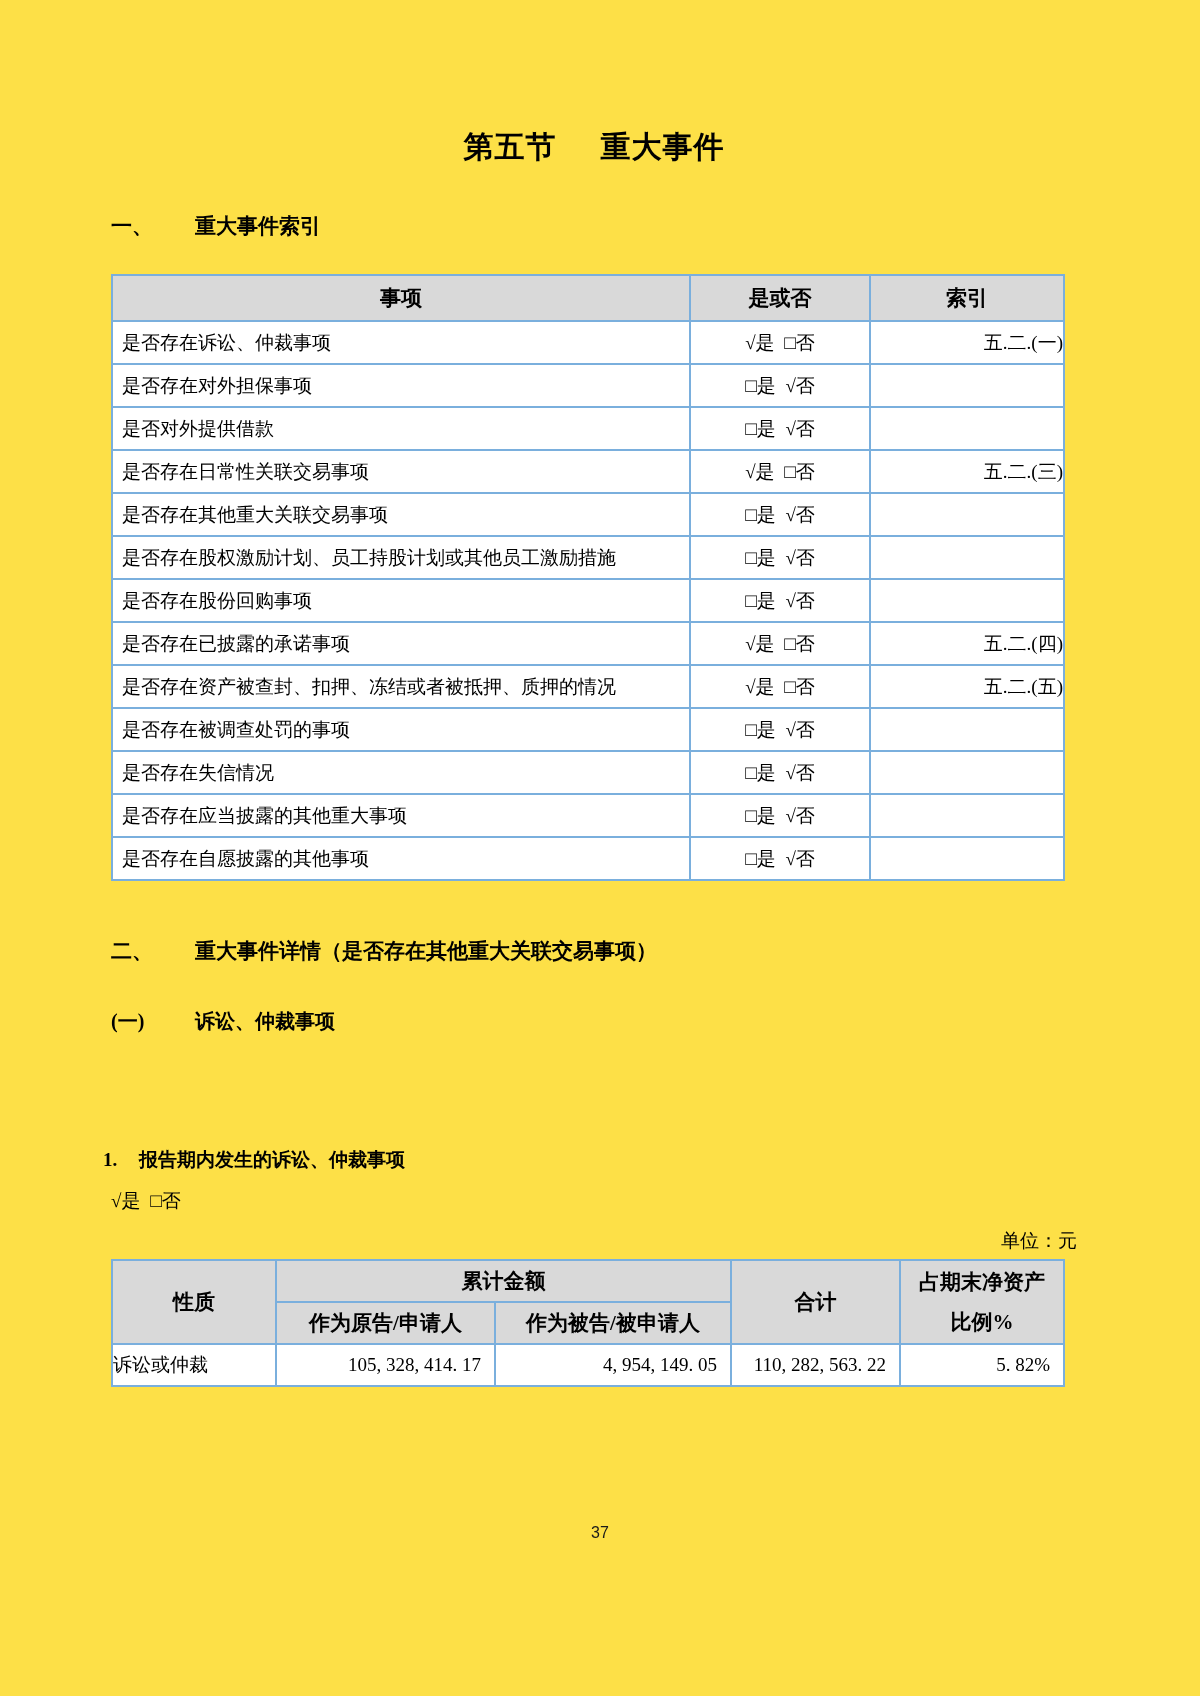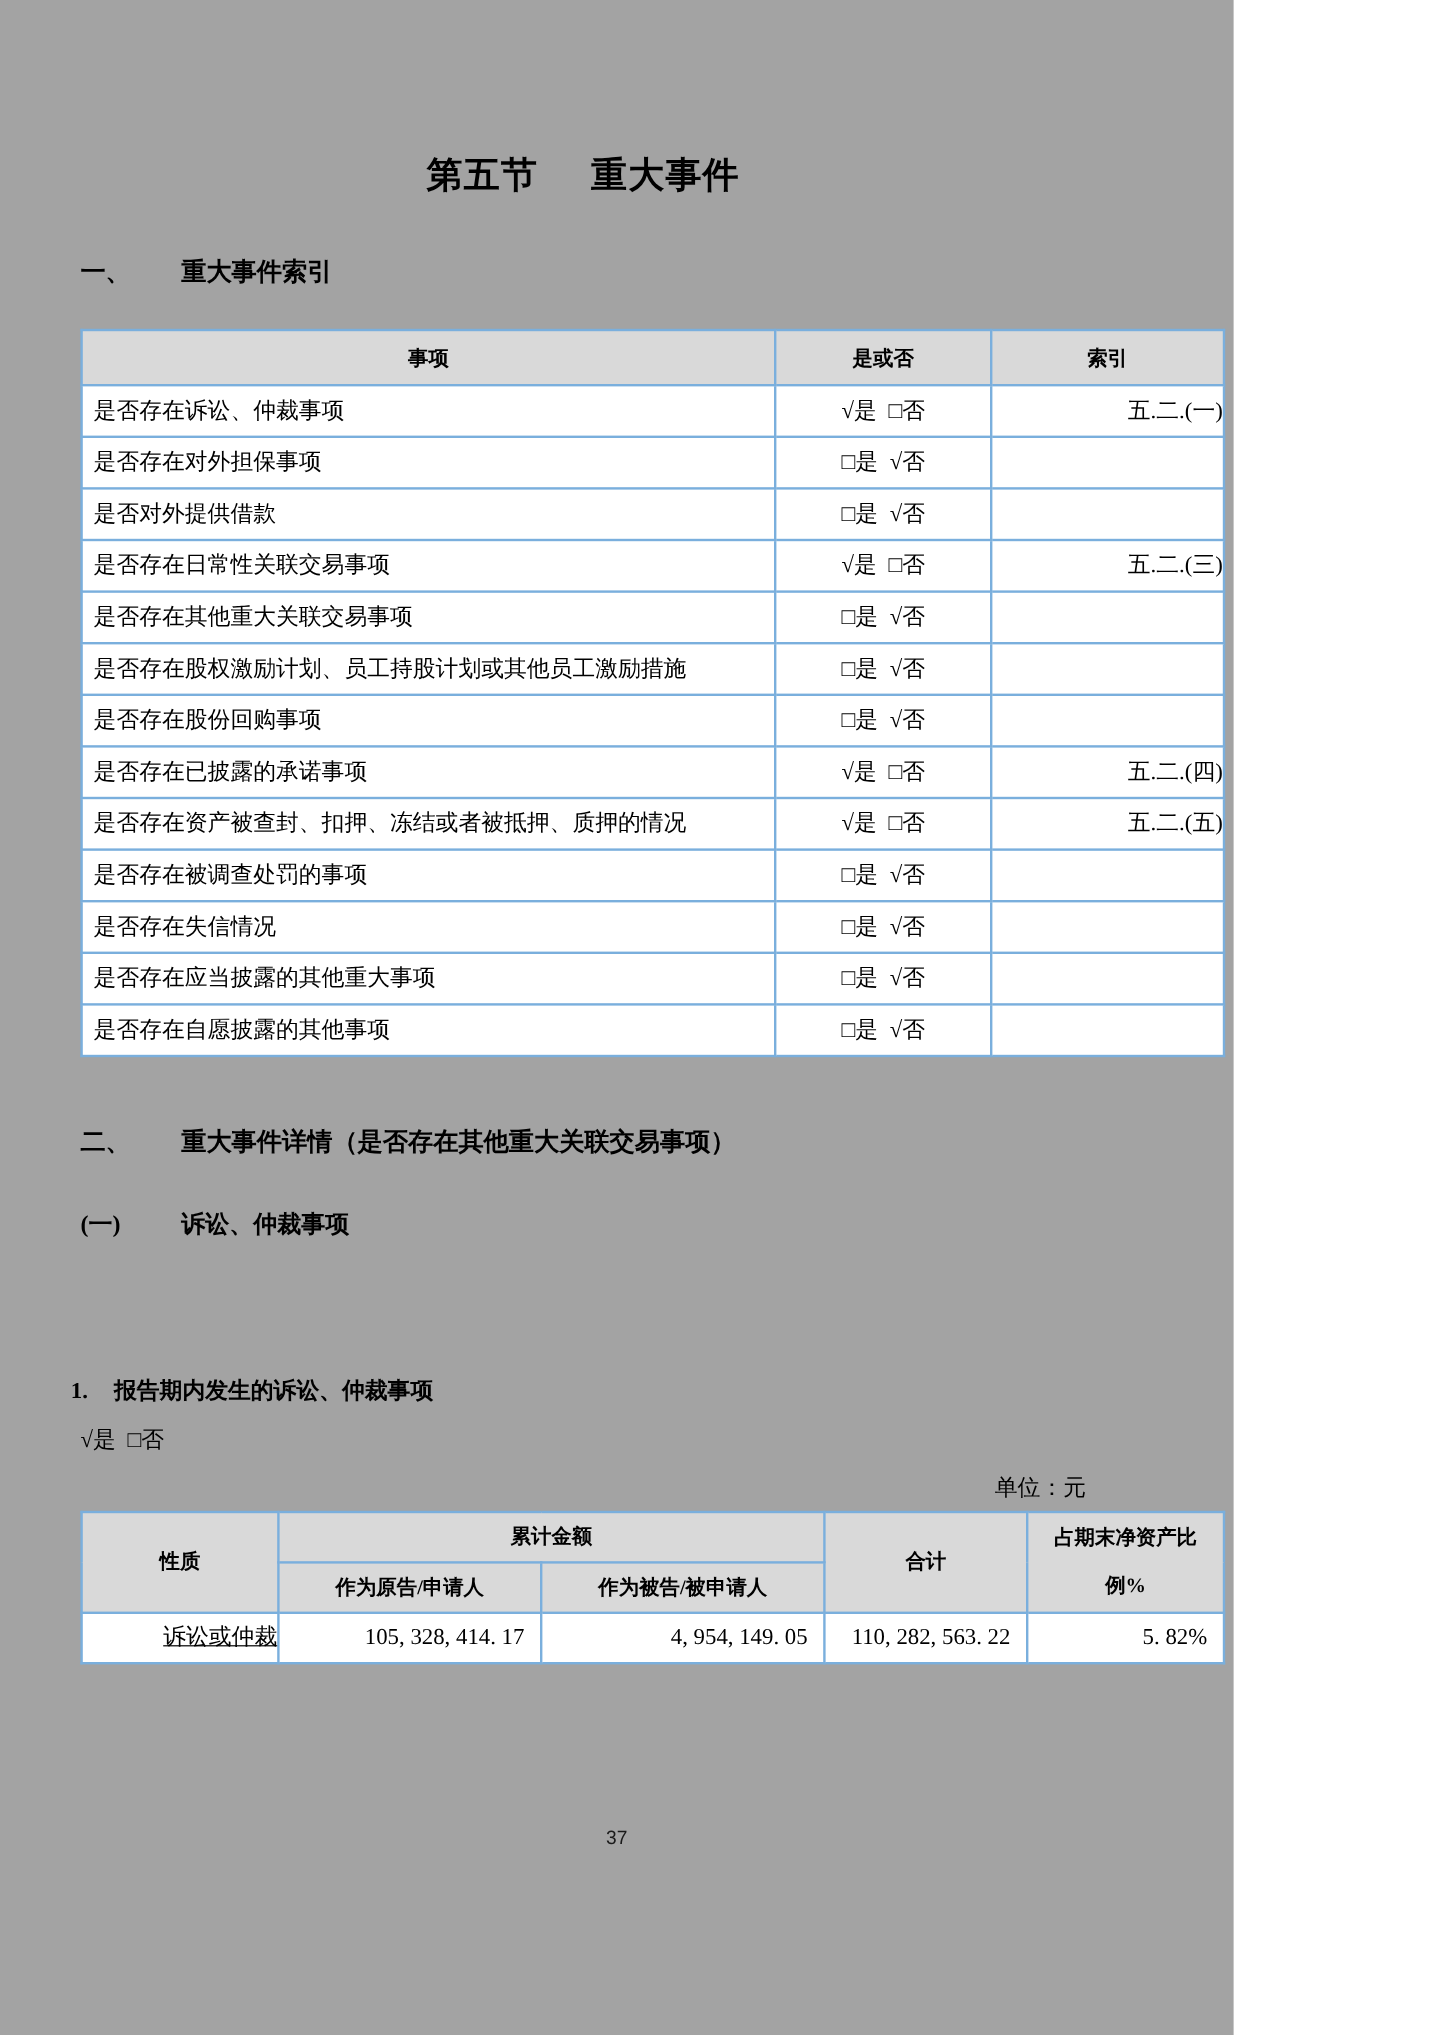--- a/index.html
+++ b/index.html
@@ -5,23 +5,23 @@
   * { margin:0; padding:0; box-sizing:border-box; }
   html,body { background:#ffffff; }
   body {
     width:1200px; height:1696px;
     font-family:"Liberation Serif","DejaVu Serif",serif;
     color:#000;
     position:relative;
   }
   .page {
     position:relative;
-    width:1028px; height:1696px;
-    padding:128px 123px 0 67px;
-    background:#a3a3a3;
+    width:1200px; height:1696px;
+    padding:128px 123px 0 111px;
+    background:#fde047;
     overflow:hidden;
   }
   
   .doc-title {
     text-align:center;
     font-size:30px; font-weight:bold;
     line-height:38px;
     margin-bottom:46px;
     letter-spacing:1px;
   }
@@ -55,21 +55,21 @@
 
   
   table {
     border-collapse:collapse;
     width:952px;
     table-layout:fixed;
   }
   th, td { border:2px solid var(--border-blue, #7aafdd); }
   th {
     background:var(--header-gray, #d9d9d9);
-    font-size:17px; font-weight:bold;
+    font-size:21px; font-weight:bold;
     text-align:center; vertical-align:middle;
   }
   td { font-size:19px; background:#fff; }
 
   
   .index-table th { height:46px; }
   .index-table td {
     line-height:39px;
     vertical-align:top;
     padding-top:1px; padding-bottom:1px;
@@ -79,21 +79,21 @@
   .index-table .c-idx  { text-align:right; }
   .w-item { width:578px; }
   .w-ans  { width:180px; }
   .w-idx  { width:194px; }
 
   
   .detail-table { margin-top:5px; }
   .detail-table th { line-height:40px; padding:0 4px; }
   .detail-table th.th-ratio { padding:0 16px; line-height:40px; }
   .detail-table td { line-height:40px; vertical-align:middle; }
-  .detail-table .c-nature { text-align:right;text-decoration:underline; }
+  .detail-table .c-nature { text-align:left; }
   .detail-table .c-num { text-align:right; padding-right:13px; }
   .w-nature { width:164px; }
   .w-plaintiff { width:219px; }
   .w-defendant { width:236px; }
   .w-total { width:169px; }
   .w-ratio { width:164px; }
 
   .page-number {
     position:absolute;
     left:0; right:0;

